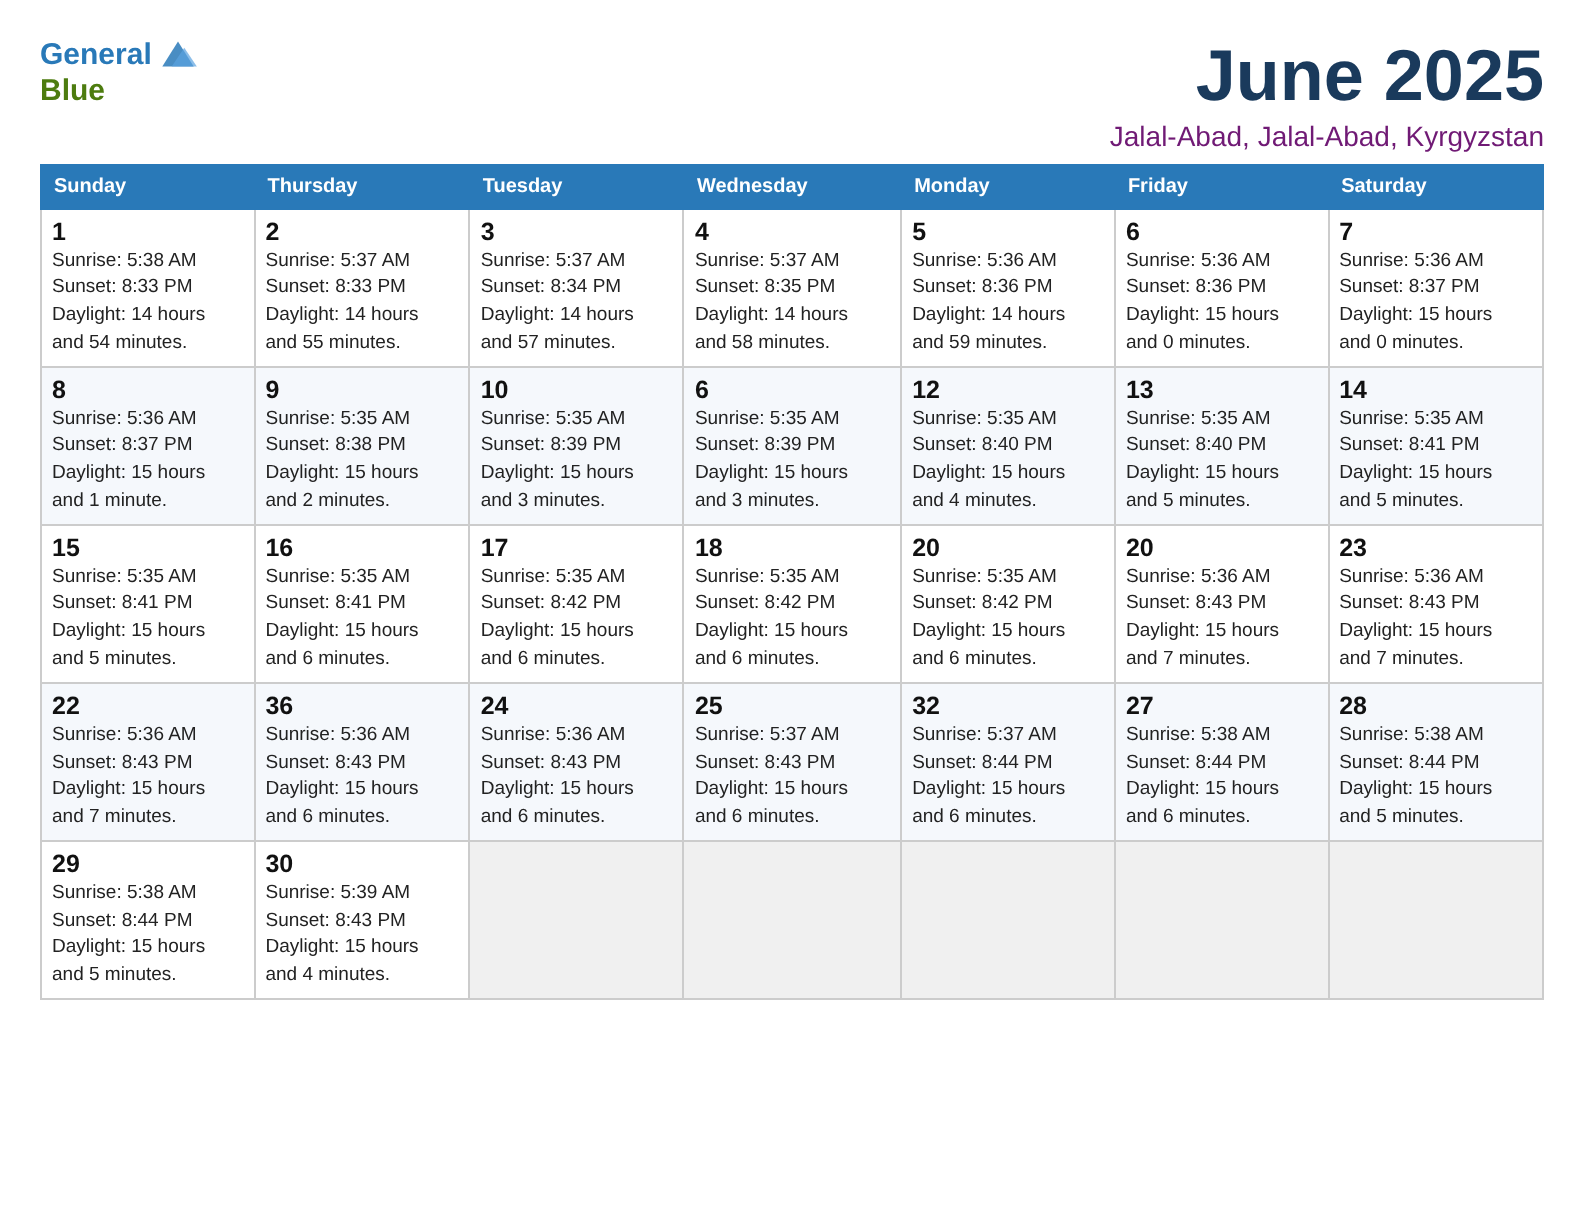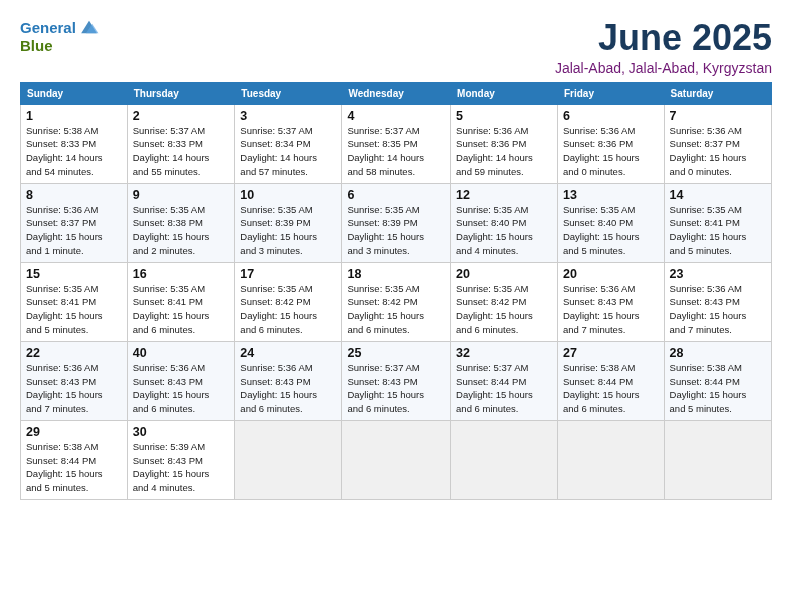--- a/index.html
+++ b/index.html
@@ -288,21 +288,21 @@
         </tr>
         <tr>
           <td>
             <span class="day-num">22</span>
             <div class="day-detail" style="white-space: pre-line;">Sunrise: 5:36 AM
 Sunset: 8:43 PM
 Daylight: 15 hours
 and 7 minutes.</div>
           </td>
           <td>
-            <span class="day-num">40</span>
+            <span class="day-num">36</span>
             <div class="day-detail" style="white-space: pre-line;">Sunrise: 5:36 AM
 Sunset: 8:43 PM
 Daylight: 15 hours
 and 6 minutes.</div>
           </td>
           <td>
             <span class="day-num">24</span>
             <div class="day-detail" style="white-space: pre-line;">Sunrise: 5:36 AM
 Sunset: 8:43 PM
 Daylight: 15 hours

